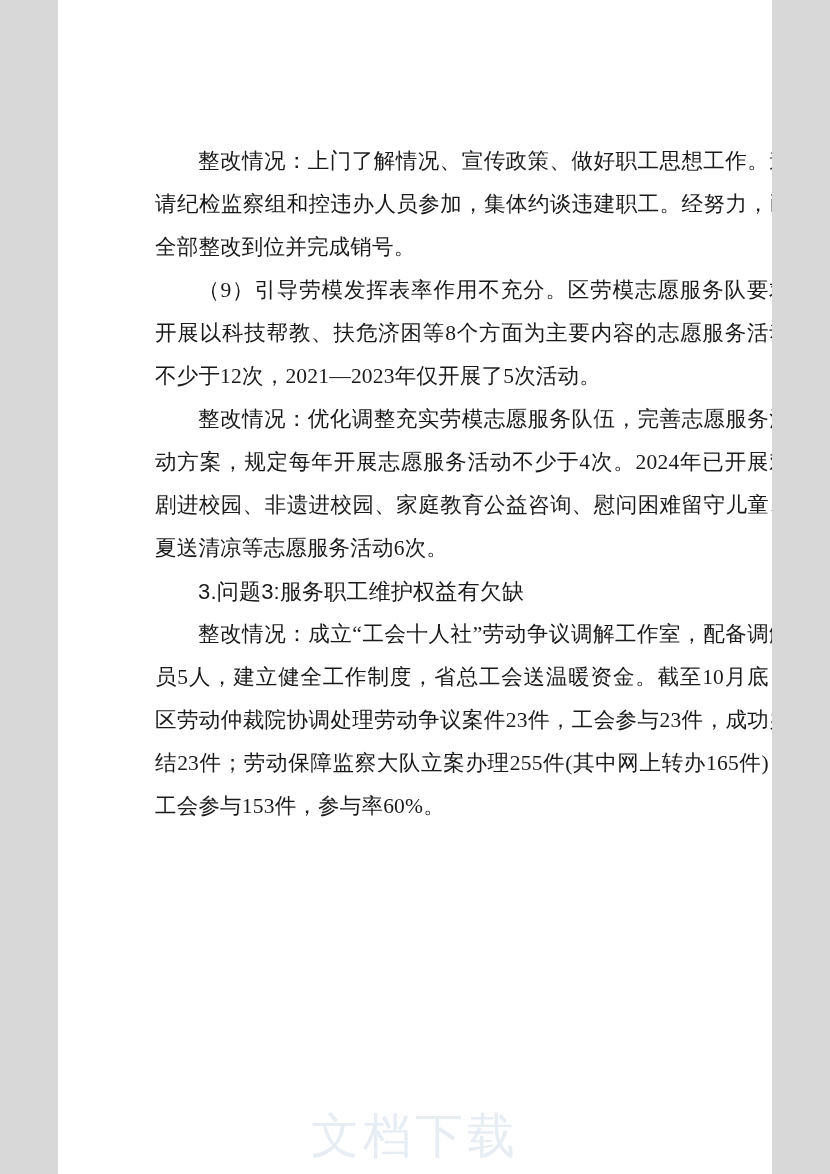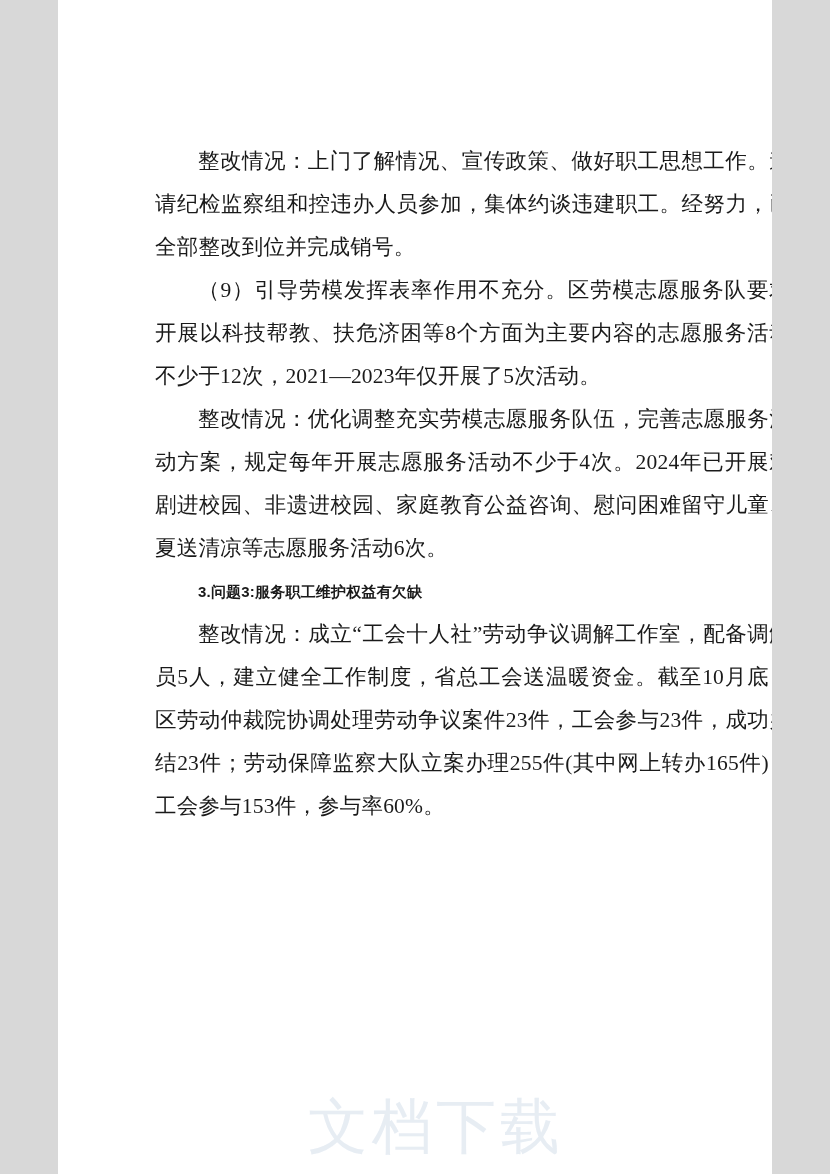--- a/index.html
+++ b/index.html
@@ -33,37 +33,36 @@
     text-align: justify;
     text-justify: inter-ideograph;
     letter-spacing: 0.2px;
     font-family: "Liberation Serif", "DejaVu Serif", serif;
   }
   p.indent {
     text-indent: 43px;
   }
   p.heading {
     text-indent: 43px;
-    font-weight: bold;
+    font-weight: normal;
     font-family: "Liberation Sans", "DejaVu Sans", sans-serif;
-    font-size: 15px;
+    font-size: 22px;
   }
   .watermark {
     position: absolute;
     left: 50%;
     bottom: 6px;
     transform: translateX(-50%);
-    font-size: 60px;
+    font-size: 48px;
     color: #e3eaf2;
     font-family: "Liberation Sans", "DejaVu Sans", sans-serif;
     letter-spacing: 4px;
     white-space: nowrap;
     user-select: none;
     opacity: 0.85;
-    margin-left: 21px;
   }
 </style>
 </head>
 <body>
 
 <div class="page">
   <div class="content">
     <p class="indent">整改情况：上门了解情况、宣传政策、做好职工思想工作。邀请纪检监察组和控违办人员参加，集体约谈违建职工。经努力，已全部整改到位并完成销号。</p>
     <p class="indent">（9）引导劳模发挥表率作用不充分。区劳模志愿服务队要求开展以科技帮教、扶危济困等8个方面为主要内容的志愿服务活动不少于12次，2021—2023年仅开展了5次活动。</p>
     <p class="indent">整改情况：优化调整充实劳模志愿服务队伍，完善志愿服务活动方案，规定每年开展志愿服务活动不少于4次。2024年已开展戏剧进校园、非遗进校园、家庭教育公益咨询、慰问困难留守儿童、夏送清凉等志愿服务活动6次。</p>

